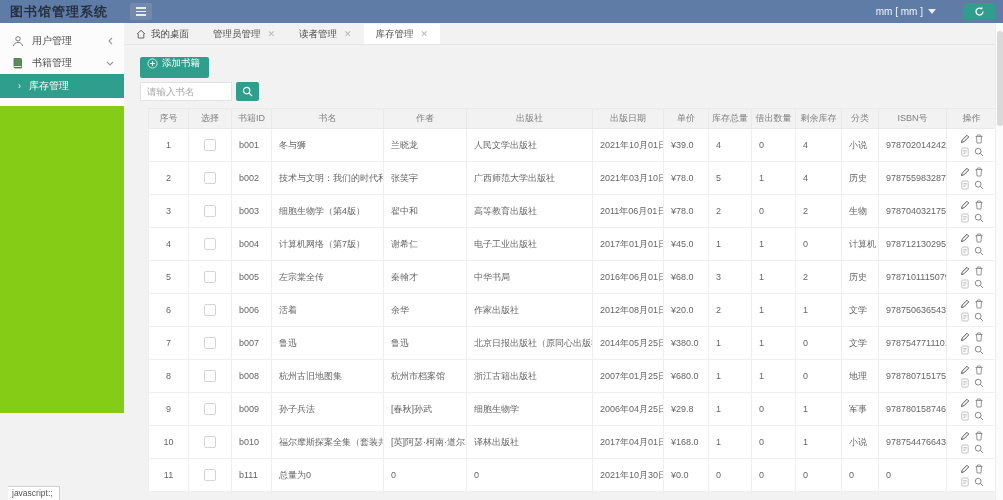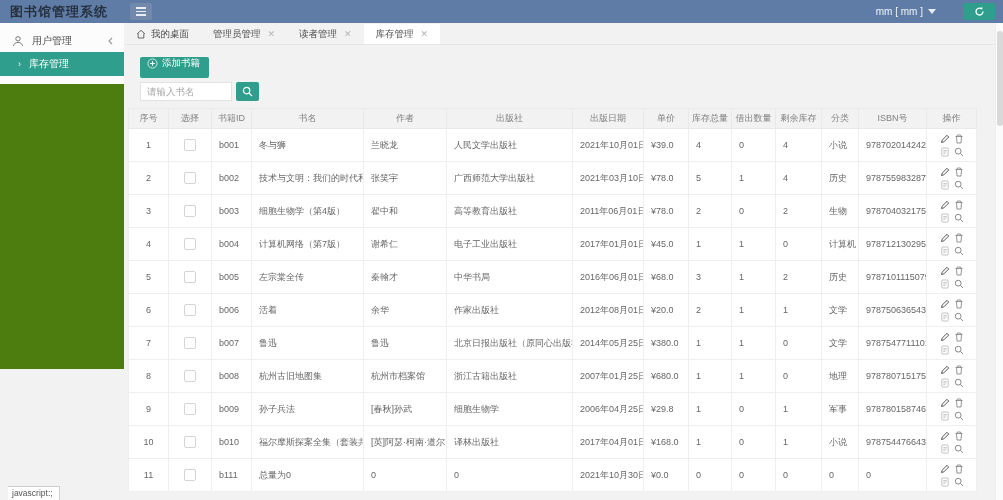--- a/index.html
+++ b/index.html
@@ -17,21 +17,21 @@
                align-items:center; gap:2px; cursor:pointer; }
   .hamburger i { display:block; width:10px; height:1.5px; background:#e8edf4; }
   .topbar-right { margin-left:auto; display:flex; align-items:center; gap:27px; padding-right:8px; }
   .user-menu { display:flex; align-items:center; gap:5px; color:#f0f4fa; font-size:10px; cursor:pointer; }
   .caret-down { width:0; height:0; border-left:4px solid transparent; border-right:4px solid transparent;
                 border-top:5px solid #e8edf4; }
   .refresh-btn { width:32px; height:17px; border:none; border-radius:2px; background:var(--accent,#2f9e8c);
                  display:flex; align-items:center; justify-content:center; cursor:pointer; }
 
   
-  .sidebar { position:absolute; left:0; top:23px; width:124px; height:346px; background:#4d7c0f; }
+  .sidebar { position:absolute; left:0; top:23px; width:124px; height:390px; background:#84cc16; }
   .side-menu { background:#fcfcfc; padding-top:7px; padding-bottom:8px; }
   .side-item { height:22px; display:flex; align-items:center; padding:0 10px 0 12px;
                font-size:10px; color:#4a4a4a; cursor:pointer; }
   .side-item .mico { width:12px; height:12px; margin-right:8px; flex:none; }
   .side-item .chev { margin-left:auto; color:#9a9a9a; }
   .side-sub { height:24px; display:flex; align-items:center; padding-left:18px; font-size:10px;
               color:#4a4a4a; cursor:pointer; }
   .side-sub.active { background:var(--accent,#2f9e8c); color:#fff; }
   .side-sub .arrow { font-size:9px; margin-right:8px; }
 
@@ -50,21 +50,21 @@
              font-family:"Liberation Sans","DejaVu Sans",sans-serif; }
   .search-input { position:absolute; left:140px; top:82px; width:92px; height:19px;
                   border:1px solid #e2e2e2; background:#fff; padding:0 6px; font-size:9.5px;
                   color:#333; outline:none; font-family:"Liberation Sans","DejaVu Sans",sans-serif; }
   .search-input::placeholder { color:#a9a9a9; }
   .search-btn { position:absolute; left:236px; top:82px; width:23px; height:19px; border:none;
                 border-radius:2px; background:var(--accent,#2f9e8c); display:flex; align-items:center;
                 justify-content:center; cursor:pointer; }
 
   
-  .table-wrap { position:absolute; left:128px; top:108px; width:848px; background:#fff; }
+  .table-wrap { position:absolute; left:148px; top:108px; width:848px; background:#fff; }
   table { border-collapse:collapse; table-layout:fixed; width:848px; }
   col.c0{width:40px} col.c1{width:43px} col.c2{width:40px} col.c3{width:112px} col.c4{width:83px}
   col.c5{width:126px} col.c6{width:71px} col.c7{width:45px} col.c8{width:43px} col.c9{width:44px}
   col.c10{width:46px} col.c11{width:37px} col.c12{width:68px} col.c13{width:50px}
   th { height:20px; background:#f2f2f2; border:1px solid #e9e9e9; font-size:9px; font-weight:normal;
        color:#808080; text-align:center; overflow:hidden; white-space:nowrap; }
   td { height:33px; border:1px solid #efefef; font-size:9px; color:#666; padding-left:7px;
        overflow:hidden; white-space:nowrap; background:#fff; }
   td.center { text-align:center; padding-left:0; }
   .cbx { display:inline-block; width:12px; height:12px; border:1px solid #d4d4d4; border-radius:2px;
@@ -117,20 +117,34 @@
         <span class="mico">
           <svg width="12" height="12" viewBox="0 0 12 12">
               <circle cx="6" cy="3.8" r="2.2" fill="none" stroke="#777" stroke-width="1"></circle>
               <path d="M1.5 11c.5-2.6 2.3-3.6 4.5-3.6s4 1 4.5 3.6" fill="none" stroke="#777" stroke-width="1"></path>
             </svg>
         </span>
         <span>用户管理</span>
         <span class="chev">
           <svg width="7" height="8" viewBox="0 0 7 8">
               <path d="M5 1 2 4l3 3" fill="none" stroke="#999" stroke-width="1.1"></path>
+            </svg>
+        </span>
+      </div>
+      <div class="side-item">
+        <span class="mico">
+          <svg width="12" height="12" viewBox="0 0 12 12">
+              <path d="M2 1.5h6.5a1 1 0 0 1 1 1V11H3a1 1 0 0 1-1-1z" fill="#5b8c5a" stroke="#4a6b49" stroke-width=".8"></path>
+              <path d="M2 9.5h7.5" stroke="#fff" stroke-width=".8" fill="none"></path>
+            </svg>
+        </span>
+        <span>书籍管理</span>
+        <span class="chev">
+          <svg width="8" height="7" viewBox="0 0 8 7">
+              <path d="M1 2l3 3 3-3" fill="none" stroke="#999" stroke-width="1.1"></path>
             </svg>
         </span>
       </div>
       <div class="side-sub active">
         <span class="arrow">›</span>
         <span>库存管理</span>
       </div>
     </div>
   </aside>
 

